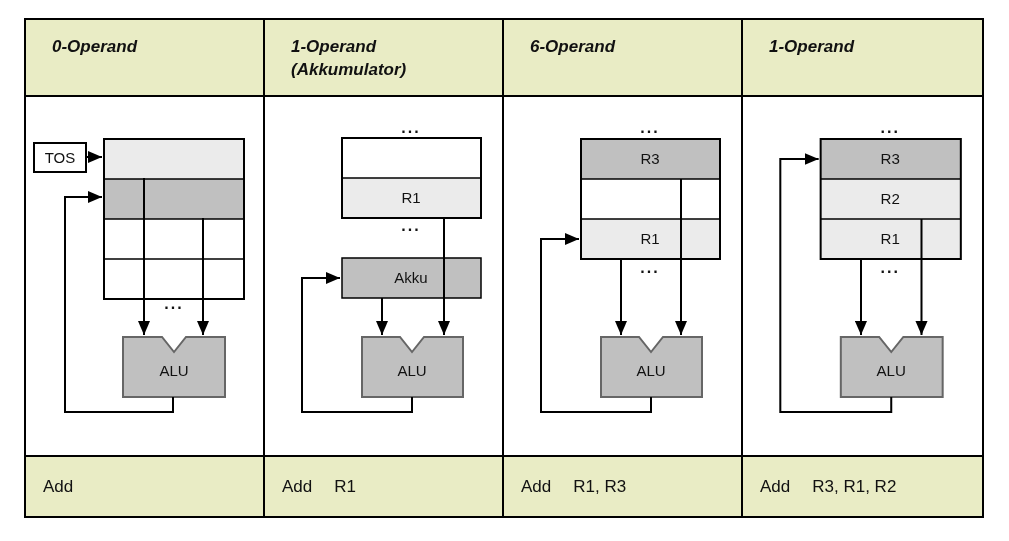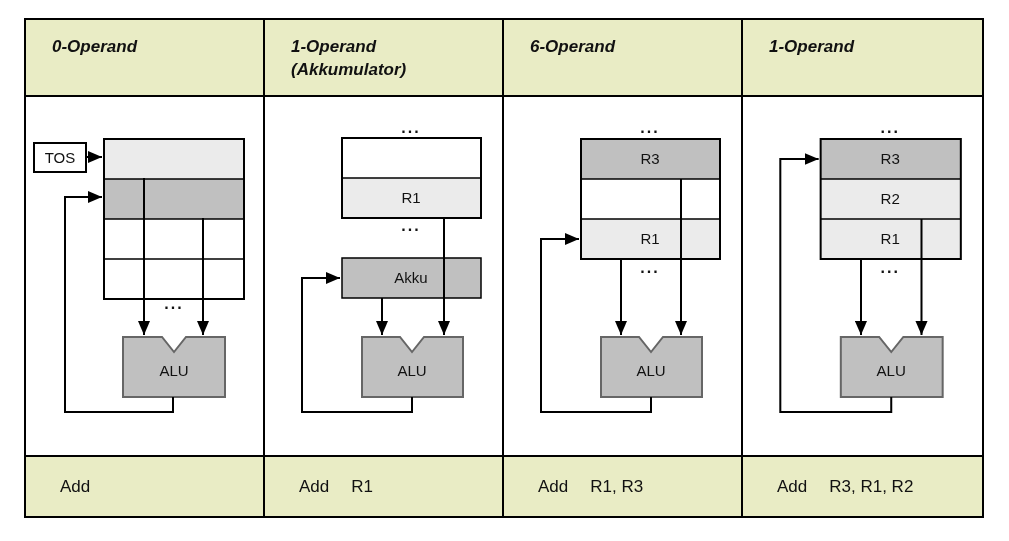--- a/index.html
+++ b/index.html
@@ -28,21 +28,21 @@
     background:var(--header-bg);
     border-bottom:2px solid var(--table-border);
     padding:15px 8px 0 26px;
     font-weight:bold;font-size:17px;line-height:23px;font-style:italic;
   }
   .diag{position:relative;background:#ffffff;border-bottom:2px solid var(--table-border)}
   .diag svg{position:absolute;left:0;top:0;width:100%;height:100%}
   .foot{
     background:var(--header-bg);
     display:flex;align-items:center;
-    padding-left:34px;font-size:17px;
+    padding-left:17px;font-size:17px;
   }
   .foot .ops{margin-left:22px}
   svg text{font-family:"Liberation Sans",sans-serif}
   .lbl{font-size:15px;fill:var(--text-color);text-anchor:middle}
   .dots{font-size:16px;font-weight:bold;letter-spacing:2px;fill:var(--text-color);text-anchor:middle}
   .f-light{fill:var(--cell-light)}
   .f-mid{fill:var(--cell-mid)}
   .f-white{fill:#ffffff}
   .thin{stroke:var(--line-color);stroke-width:1.5}
   .outline{fill:none;stroke:var(--line-color);stroke-width:2}

